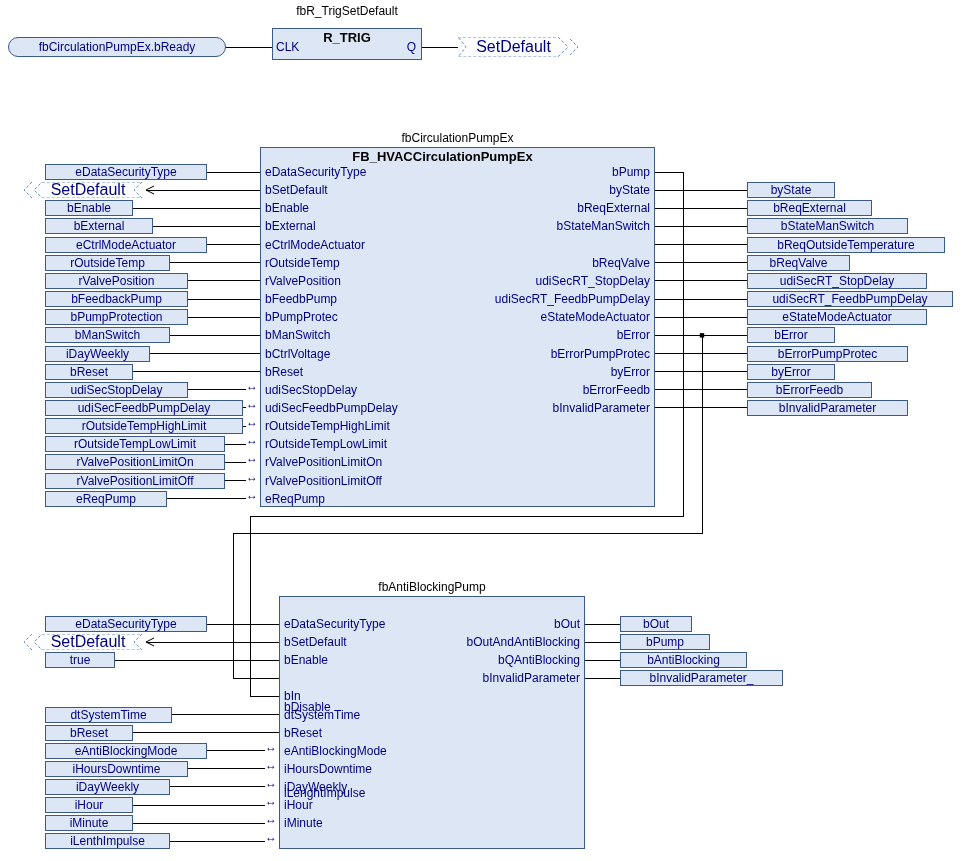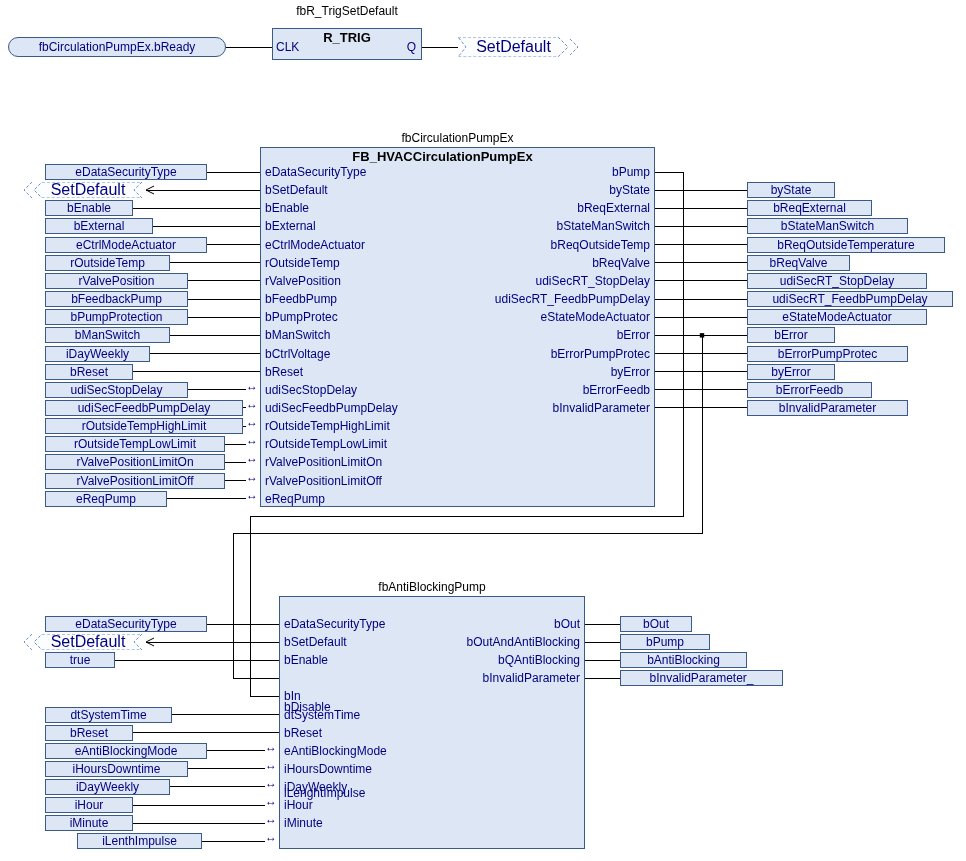--- a/index.html
+++ b/index.html
@@ -124,21 +124,20 @@
     <div class="pin in" style="left: 265px; top: 399.95px;">udiSecFeedbPumpDelay</div>
     <div class="pin in" style="left: 265px; top: 418.1px;">rOutsideTempHighLimit</div>
     <div class="pin in" style="left: 265px; top: 436.25px;">rOutsideTempLowLimit</div>
     <div class="pin in" style="left: 265px; top: 454.4px;">rValvePositionLimitOn</div>
     <div class="pin in" style="left: 265px; top: 472.55px;">rValvePositionLimitOff</div>
     <div class="pin in" style="left: 265px; top: 490.7px;">eReqPump</div>
     <div class="pin out" style="left: 400px; top: 164px; width: 250px;">bPump</div>
     <div class="pin out" style="left: 400px; top: 182.15px; width: 250px;">byState</div>
     <div class="pin out" style="left: 400px; top: 200.3px; width: 250px;">bReqExternal</div>
     <div class="pin out" style="left: 400px; top: 218.45px; width: 250px;">bStateManSwitch</div>
-    <div class="pin out" style="left: 400px; top: 236.6px; width: 250px;">bReqOutsideTemp</div>
     <div class="pin out" style="left: 400px; top: 254.75px; width: 250px;">bReqValve</div>
     <div class="pin out" style="left: 400px; top: 272.9px; width: 250px;">udiSecRT_StopDelay</div>
     <div class="pin out" style="left: 400px; top: 291.05px; width: 250px;">udiSecRT_FeedbPumpDelay</div>
     <div class="pin out" style="left: 400px; top: 309.2px; width: 250px;">eStateModeActuator</div>
     <div class="pin out" style="left: 400px; top: 327.35px; width: 250px;">bError</div>
     <div class="pin out" style="left: 400px; top: 345.5px; width: 250px;">bErrorPumpProtec</div>
     <div class="pin out" style="left: 400px; top: 363.65px; width: 250px;">byError</div>
     <div class="pin out" style="left: 400px; top: 381.8px; width: 250px;">bErrorFeedb</div>
     <div class="pin out" style="left: 400px; top: 399.95px; width: 250px;">bInvalidParameter</div>
     <div class="vbox" style="left: 45px; top: 164px; width: 162px; height: 16px;">eDataSecurityType</div>
@@ -217,19 +216,19 @@
     <div class="vbox" style="left: 45px; top: 742.7px; width: 162px; height: 16px;">eAntiBlockingMode</div>
     <div class="ioarrow" style="left: 265px; top: 740.7px;">↔</div>
     <div class="vbox" style="left: 45px; top: 760.8px; width: 143px; height: 16px;">iHoursDowntime</div>
     <div class="ioarrow" style="left: 265px; top: 758.8px;">↔</div>
     <div class="vbox" style="left: 45px; top: 778.9px; width: 125px; height: 16px;">iDayWeekly</div>
     <div class="ioarrow" style="left: 265px; top: 776.9px;">↔</div>
     <div class="vbox" style="left: 45px; top: 797px; width: 88px; height: 16px;">iHour</div>
     <div class="ioarrow" style="left: 265px; top: 795px;">↔</div>
     <div class="vbox" style="left: 45px; top: 815.1px; width: 88px; height: 16px;">iMinute</div>
     <div class="ioarrow" style="left: 265px; top: 813.1px;">↔</div>
-    <div class="vbox" style="left: 45px; top: 833.2px; width: 125px; height: 16px; margin-left: 32px;">iLenthImpulse</div>
+    <div class="vbox" style="left: 45px; top: 833.2px; width: 125px; height: 16px;">iLenthImpulse</div>
     <div class="ioarrow" style="left: 265px; top: 831.2px;">↔</div>
     <div class="vbox" style="left: 620px; top: 616px; width: 72px; height: 16px;">bOut</div>
     <div class="vbox" style="left: 620px; top: 634.1px; width: 90px; height: 16px;">bPump</div>
     <div class="vbox" style="left: 620px; top: 652.2px; width: 127px; height: 16px;">bAntiBlocking</div>
     <div class="vbox" style="left: 620px; top: 670.3px; width: 163px; height: 16px;">bInvalidParameter_</div>
   </div>
 
 </body></html>

